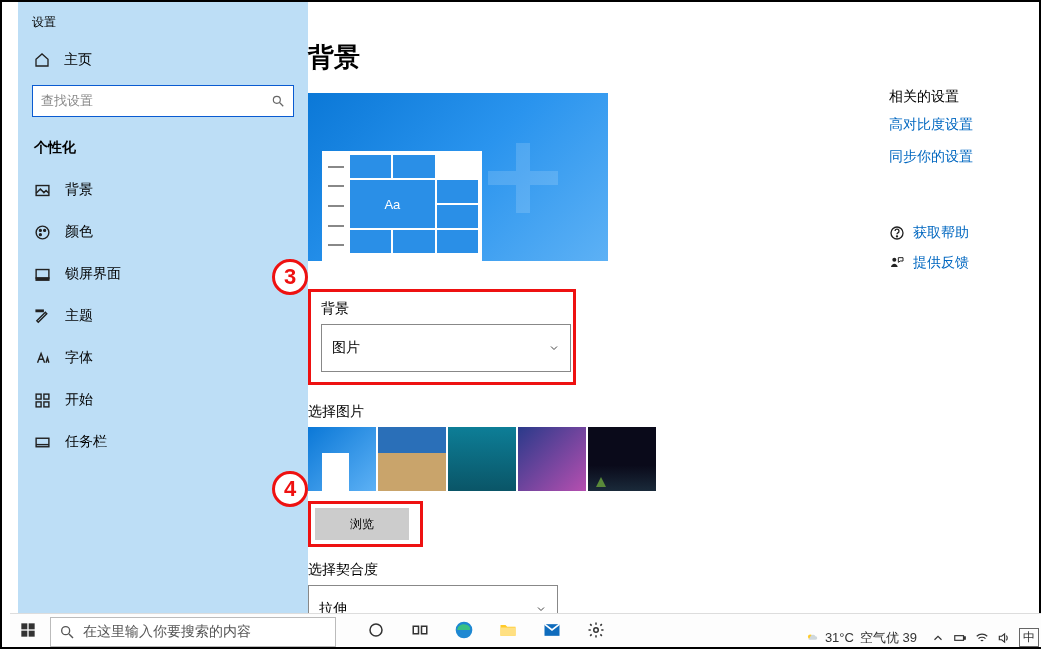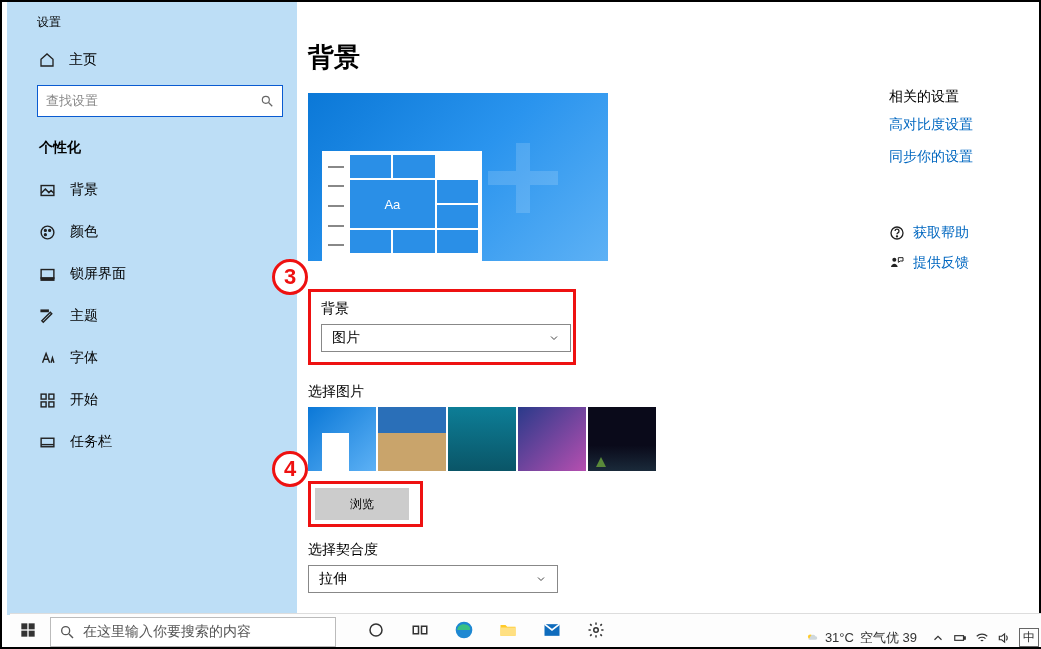--- a/index.html
+++ b/index.html
@@ -1,20 +1,20 @@
 <!DOCTYPE html>
 <html><head>
 <meta charset="utf-8">
 <style>
   * { box-sizing: border-box; margin: 0; padding: 0; font-family: "Microsoft YaHei", "Segoe UI", sans-serif; }
   html, body { width: 1041px; height: 649px; overflow: hidden; background: #fff; }
   .frame { position: relative; width: 1041px; height: 649px; border: 2px solid #000; background: #fff; }
 
   
-  .sidebar { position: absolute; left: 5px; top: 0; width: 290px; height: 613px; background: #bddef6; padding-top: 8px; padding-left: 16px; }
+  .sidebar { position: absolute; left: 16px; top: 0; width: 290px; height: 613px; background: #bddef6; padding-top: 8px; }
   .sidebar .title { font-size: 12px; padding: 4px 14px 10px 14px; }
   .home-row { display: flex; align-items: center; gap: 14px; padding: 10px 16px; font-size: 14px; cursor: pointer; }
   .home-row svg { width: 16px; height: 16px; }
   .search-box { margin: 6px 14px 14px 14px; height: 32px; border: 1px solid #0a5bd1; background: #fff; display: flex; align-items: center; padding: 0 8px; justify-content: space-between; }
   .search-box .ph { color: #888; font-size: 13px; }
   .search-box svg { width: 14px; height: 14px; }
   .category { padding: 8px 16px 12px 16px; font-size: 14px; font-weight: 600; }
   .nav-item { display: flex; align-items: center; gap: 14px; padding: 12px 16px; font-size: 14px; cursor: pointer; }
   .nav-item svg { width: 17px; height: 17px; flex-shrink:0; }
 
@@ -26,21 +26,21 @@
   .preview { width: 300px; height: 168px; background: linear-gradient(135deg,#0b78d7 0%, #2a94ee 50%, #5db1f5 100%); position: relative; overflow: hidden; margin-bottom: 28px; }
   .preview::after { content:""; position:absolute; right:50px; top:50px; width:70px; height:70px; background: rgba(255,255,255,0.15); clip-path: polygon(0 40%, 40% 40%, 40% 0, 60% 0, 60% 40%, 100% 40%, 100% 60%, 60% 60%, 60% 100%, 40% 100%, 40% 60%, 0 60%); }
   .win-mock { position:absolute; left:14px; bottom:0; width:160px; height:110px; background:#fff; display:flex; }
   .win-mock .col1 { width:28px; background:#fff; display:flex; flex-direction:column; justify-content:space-around; padding:6px 6px; }
   .win-mock .col1 div { height:2px; background:#888; }
   .win-mock .grid { flex:1; display:grid; grid-template-columns: repeat(3,1fr); grid-template-rows: repeat(4,1fr); gap:2px; padding:4px 4px 4px 0;}
   .win-mock .grid div { background:#2a8fe7; }
   .win-mock .grid .aa { grid-column: span 2; grid-row: span 2; display:flex; align-items:center; justify-content:center; color:#fff; font-size:13px; }
 
   .section-label { font-size: 14px; margin-bottom: 6px; }
-  .dropdown { width: 250px; height: 28px; border: 1px solid #888; display:flex; align-items:center; justify-content:space-between; padding: 0 10px; font-size: 14px; background:#fff; cursor:pointer; }
+  .dropdown { width: 250px; height: 48px; border: 1px solid #888; display:flex; align-items:center; justify-content:space-between; padding: 0 10px; font-size: 14px; background:#fff; cursor:pointer; }
   .dropdown svg { width:12px; height:12px; }
 
   .redbox { border: 3px solid #e11; padding: 8px 10px 10px 10px; position: relative; margin-bottom: 18px; width: 268px; }
   .redbox.browse { width: 115px; padding: 4px; margin-bottom: 14px; }
   .redcircle { position:absolute; width:36px; height:36px; border-radius:50%; border:3px solid #e11; color:#e11; font-size:22px; font-weight:700; display:flex; align-items:center; justify-content:center; background:#fff; }
 
   .thumb-row { display:flex; gap:2px; margin: 6px 0 10px 0; }
   .thumb { width: 68px; height: 64px; cursor:pointer; }
   .t0 { background: linear-gradient(135deg,#0b78d7,#5db1f5); position:relative; }
   .t0::after{content:"";position:absolute;left:20%;bottom:0;width:40%;height:60%;background:#fff;}

